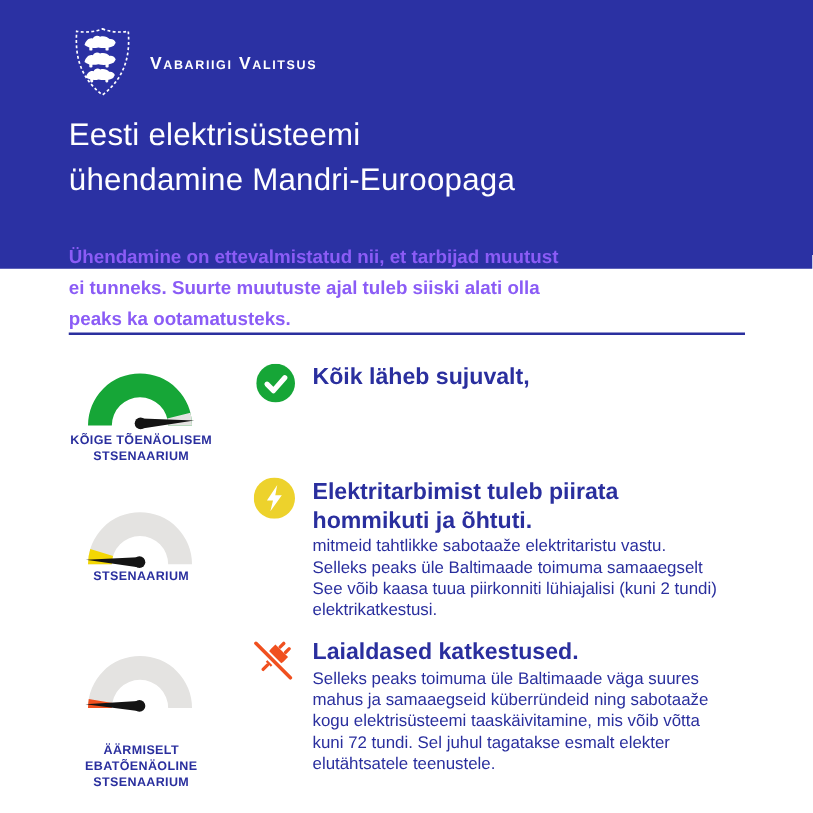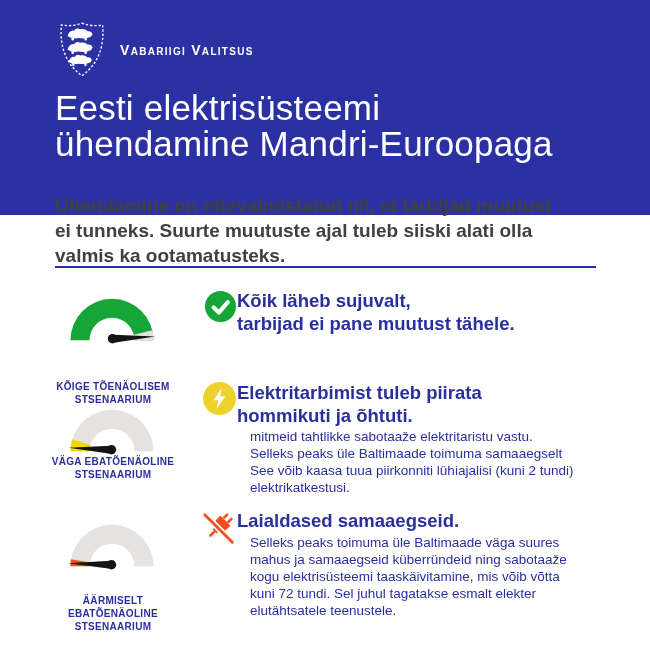--- a/index.html
+++ b/index.html
@@ -6,38 +6,38 @@
   #canvas{
     position:relative;width:650px;height:650px;overflow:hidden;background:#ffffff;
     font-family:"Liberation Sans", sans-serif;
   }
   .hdr{position:absolute;left:0;top:0;width:650px;height:215px;background:#2B31A3;padding-left:16px;}
   .logo{position:absolute;left:58px;top:20px;width:48px;height:59px;}
   .brand{
     position:absolute;left:120px;top:42px;color:#ffffff;
     font-variant:small-caps;font-size:14px;font-weight:600;letter-spacing:1.3px;
   }
-  .title{position:absolute;left:55px;top:90px;margin:0;color:#ffffff;font-size:35px;font-weight:500;line-height:36px;letter-spacing:0.2px;}
+  .title{position:absolute;left:55px;top:90px;margin:0;color:#ffffff;font-size:25px;font-weight:500;line-height:36px;letter-spacing:0.2px;}
   .title span{display:block;}
-  .intro{position:absolute;left:55px;top:193px;color:#404040;font-size:19px;font-weight:700;line-height:25px;white-space:nowrap;}
+  .intro{position:absolute;left:55px;top:193px;color:#8b5cf6;font-size:15px;font-weight:700;line-height:25px;white-space:nowrap;}
   .sep{position:absolute;left:55px;top:266px;width:541px;height:2px;background:#2A2F9E;}
 
   .gauge-svg{position:absolute;left:60px;width:104px;height:57px;}
   .g1{top:288px;} .g2{top:399px;} .g3{top:514px;}
   .glabel{
     position:absolute;left:22px;width:182px;text-align:center;color:#2A2F9E;
     font-size:10px;font-weight:700;line-height:13px;letter-spacing:0.3px;white-space:nowrap;
   }
-  .gl1{top:346px;margin-top:34px;} .gl2{top:455px;} .gl3{top:594px;}
+  .gl1{top:346px;} .gl2{top:455px;} .gl3{top:594px;}
 
   .icon-check{position:absolute;left:205px;top:291px;width:31px;height:31px;}
   .icon-bolt{position:absolute;left:203px;top:382px;width:33px;height:33px;}
   .icon-plug{position:absolute;left:200px;top:508px;width:38px;height:38px;}
 
-  .rhead{position:absolute;left:237px;margin:0;color:#2A2F9E;font-size:18.5px;font-weight:700;line-height:23px;white-space:nowrap;}
+  .rhead{position:absolute;left:250px;margin:0;color:#2A2F9E;font-size:18.5px;font-weight:700;line-height:23px;white-space:nowrap;}
   .rh1{top:289px;} .rh2{top:381px;} .rh3{top:509px;}
   .rbody{position:absolute;left:250px;color:#2A2F9E;font-size:13.5px;font-weight:500;line-height:17px;white-space:nowrap;}
   .rb2{top:428px;} .rb3{top:534px;}
 </style>
 </head>
 <body>
 
 <div id="canvas">
 
   <header class="hdr">
@@ -57,51 +57,49 @@
     <div class="brand">Vabariigi Valitsus</div>
     <h1 class="title">
       <span>Eesti elektrisüsteemi</span>
       <span>ühendamine Mandri-Euroopaga</span>
     </h1>
   </header>
 
   <div class="intro">
     <div>Ühendamine on ettevalmistatud nii, et tarbijad muutust</div>
     <div>ei tunneks. Suurte muutuste ajal tuleb siiski alati olla</div>
-    <div>valmis ka ootamatusteks.</div>
+    <div>peaks ka ootamatusteks.</div>
   </div>
   <div class="sep"></div>
 
   <svg class="gauge-svg g1" viewBox="0 0 120 65" aria-hidden="true">
     <path d="M12,60 A48,48 0 0 1 108,60 L86,60 A26,26 0 0 0 34,60 Z" fill="#16A637"></path>
     <path d="M106.6,48.4 A48,48 0 0 1 108,60 L86,60 A26,26 0 0 0 85.2,53.7 Z" fill="#E4E3E1"></path>
     <polygon points="110,55.5 62,53.6 62,62.8" fill="#141414"></polygon>
     <circle cx="60.5" cy="58.2" r="5.4" fill="#141414"></circle>
   </svg>
   <div class="glabel gl1">
     <div>KÕIGE TÕENÄOLISEM</div>
     <div>STSENAARIUM</div>
   </div>
   <svg class="icon-check" viewBox="0 0 36 36" aria-hidden="true">
     <circle cx="18" cy="18" r="18" fill="#16A637"></circle>
     <path d="M10,19 L16,25 L26.5,13" fill="none" stroke="#ffffff" stroke-width="4.8" stroke-linecap="round" stroke-linejoin="round"></path>
   </svg>
   <h2 class="rhead rh1">
     <div>Kõik läheb sujuvalt,</div>
-    <div>tarbijad ei pane muutust tähele.</div>
   </h2>
 
   <svg class="gauge-svg g2" viewBox="0 0 120 65" aria-hidden="true">
     <path d="M12,60 A48,48 0 0 1 108,60 L86,60 A26,26 0 0 0 34,60 Z" fill="#E4E3E1"></path>
     <path d="M12,60 A48,48 0 0 1 14.1,46.0 L35.1,52.4 A26,26 0 0 0 34,60 Z" fill="#F3D703"></path>
     <polygon points="10,56 58,53.6 58,62.8" fill="#141414"></polygon>
     <circle cx="59.5" cy="58.2" r="5.4" fill="#141414"></circle>
   </svg>
   <div class="glabel gl2">
-    <div>VÄGA EBATÕENÄOLINE</div>
     <div>STSENAARIUM</div>
   </div>
   <svg class="icon-bolt" viewBox="0 0 36 36" aria-hidden="true">
     <circle cx="18" cy="18" r="18" fill="#EDD22C"></circle>
     <polygon points="20.5,6.5 11.5,20 16.8,20 14.5,29.5 24.5,15.5 18.8,15.5" fill="#ffffff"></polygon>
   </svg>
   <h2 class="rhead rh2">
     <div>Elektritarbimist tuleb piirata</div>
     <div>hommikuti ja õhtuti.</div>
   </h2>
@@ -127,21 +125,21 @@
     <g fill="#F0501F" transform="rotate(45 20 20)">
       <rect x="15.4" y="3.5" width="2.8" height="7" rx="1.2"></rect>
       <rect x="21.8" y="3.5" width="2.8" height="7" rx="1.2"></rect>
       <path d="M12.5,10.5 h15 v5.5 a7.5,7.5 0 0 1 -4.5,6.9 v3.6 h-6 v-3.6 a7.5,7.5 0 0 1 -4.5,-6.9 Z"></path>
       <rect x="18.6" y="26" width="2.8" height="8" rx="1.3"></rect>
     </g>
     <line x1="5.5" y1="7.5" x2="33.5" y2="35.5" stroke="#ffffff" stroke-width="6.5" stroke-linecap="round"></line>
     <line x1="5" y1="7" x2="34" y2="36" stroke="#F0501F" stroke-width="3" stroke-linecap="round"></line>
   </svg>
   <h2 class="rhead rh3">
-    <div>Laialdased samaaegseid.</div>
+    <div>Laialdased katkestused.</div>
   </h2>
   <div class="rbody rb3">
     <div>Selleks peaks toimuma üle Baltimaade väga suures</div>
     <div>mahus ja samaaegseid küberründeid ning sabotaaže</div>
     <div>kogu elektrisüsteemi taaskäivitamine, mis võib võtta</div>
     <div>kuni 72 tundi. Sel juhul tagatakse esmalt elekter</div>
     <div>elutähtsatele teenustele.</div>
   </div>
 
 </div>

